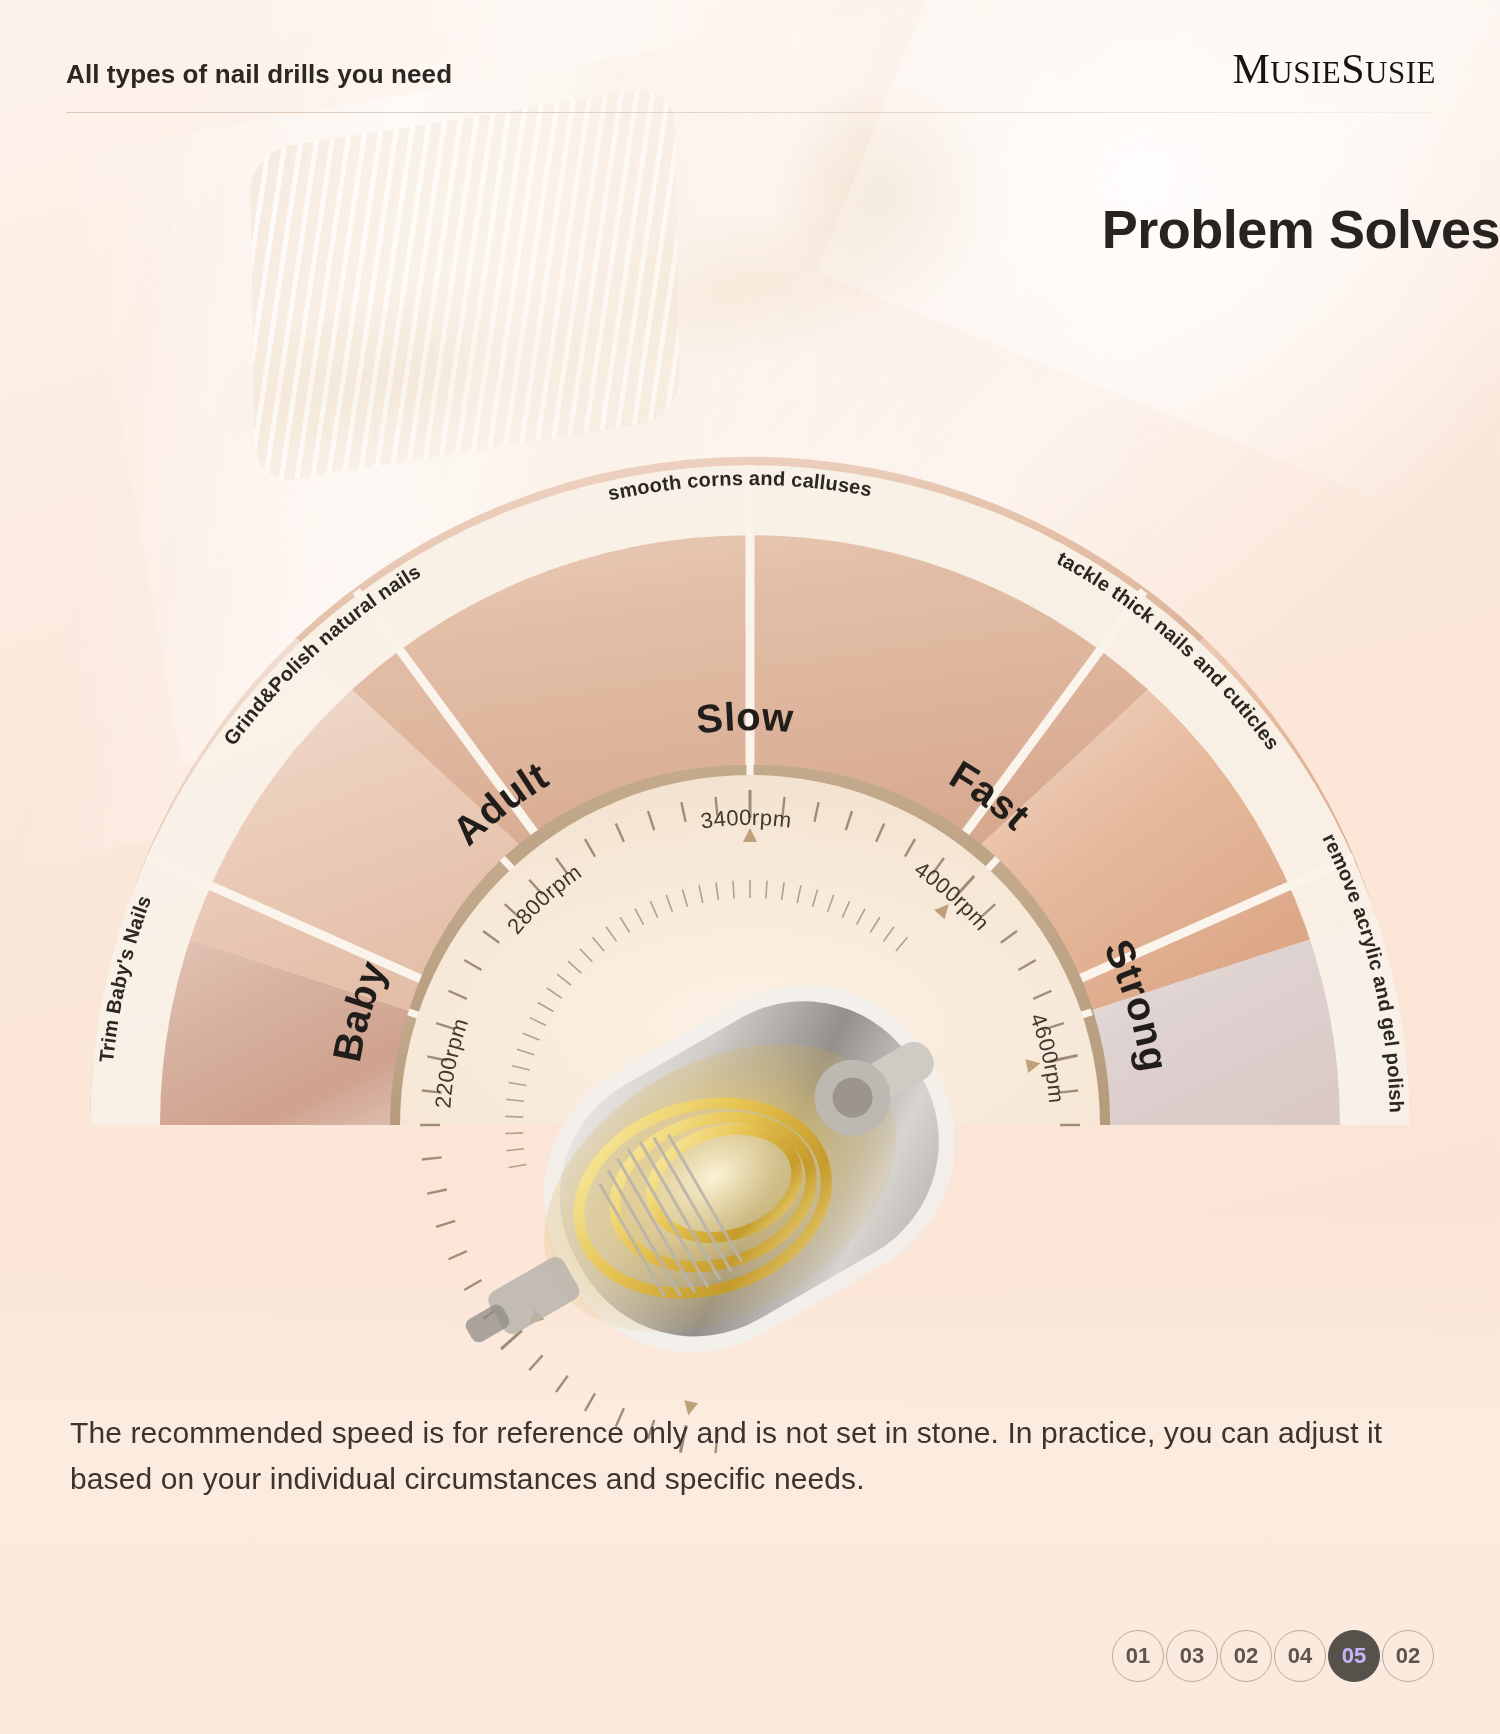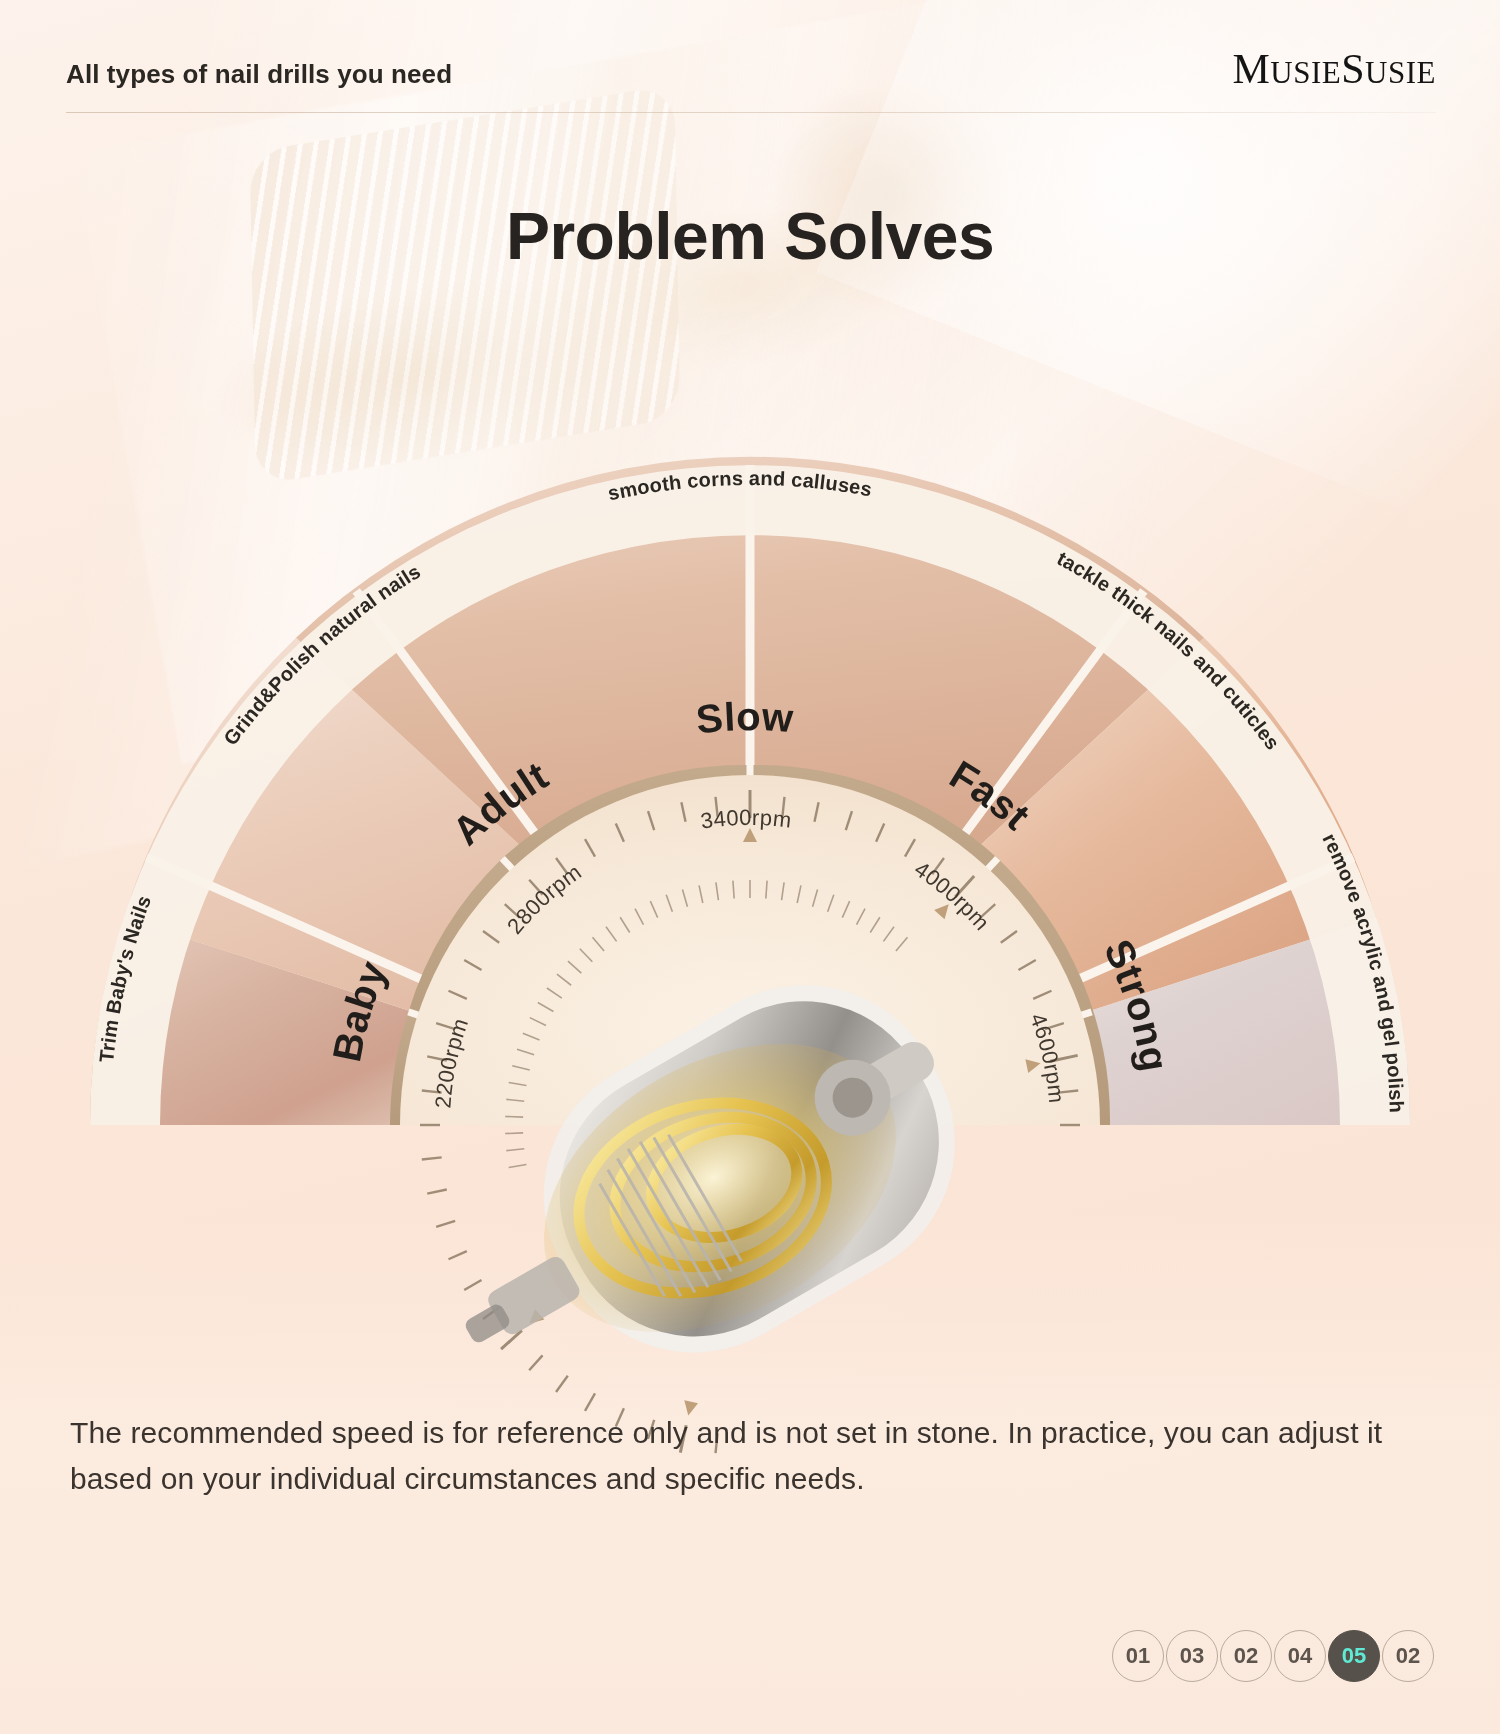--- a/index.html
+++ b/index.html
@@ -97,22 +97,22 @@
     position: absolute;
     left: 66px; top: 112px; width: 1370px; height: 1px;
     background: linear-gradient(90deg, rgba(190,165,140,.55), rgba(190,165,140,.35) 70%, rgba(190,165,140,.1));
     z-index: 40;
   }
 
   
   .main-title {
     position: absolute;
     top: 198px; left: 0; width: 1500px;
-    text-align: center;
-    font-size: 66px;
+    text-align: right;
+    font-size: 54px;
     font-weight: 700;
     color: #272320;
     letter-spacing: -.5px;
     z-index: 40;
   }
 
   
   #wheel {
     position: absolute;
     left: 750px;   
@@ -177,21 +177,21 @@
     z-index: 40;
   }
   .pager-dot {
     width: 52px; height: 52px; border-radius: 50%;
     border: 1.6px solid #b9ab9d;
     display: flex; align-items: center; justify-content: center;
     font-size: 22px; font-weight: 600; color: #5d554d;
     background: transparent;
   }
   .pager-dot.active {
-    background: #57514b; border-color: #57514b; color: #5eead4;
+    background: #57514b; border-color: #57514b; color: #c4b5fd;
   }
 </style>
 </head>
 <body>
 
 <div id="page">
 
   <div class="bg-wash bg-drill-ghost"></div>
   <div class="bg-wash bg-ribs"></div>
   <div class="bg-wash bg-diag-a"></div>

